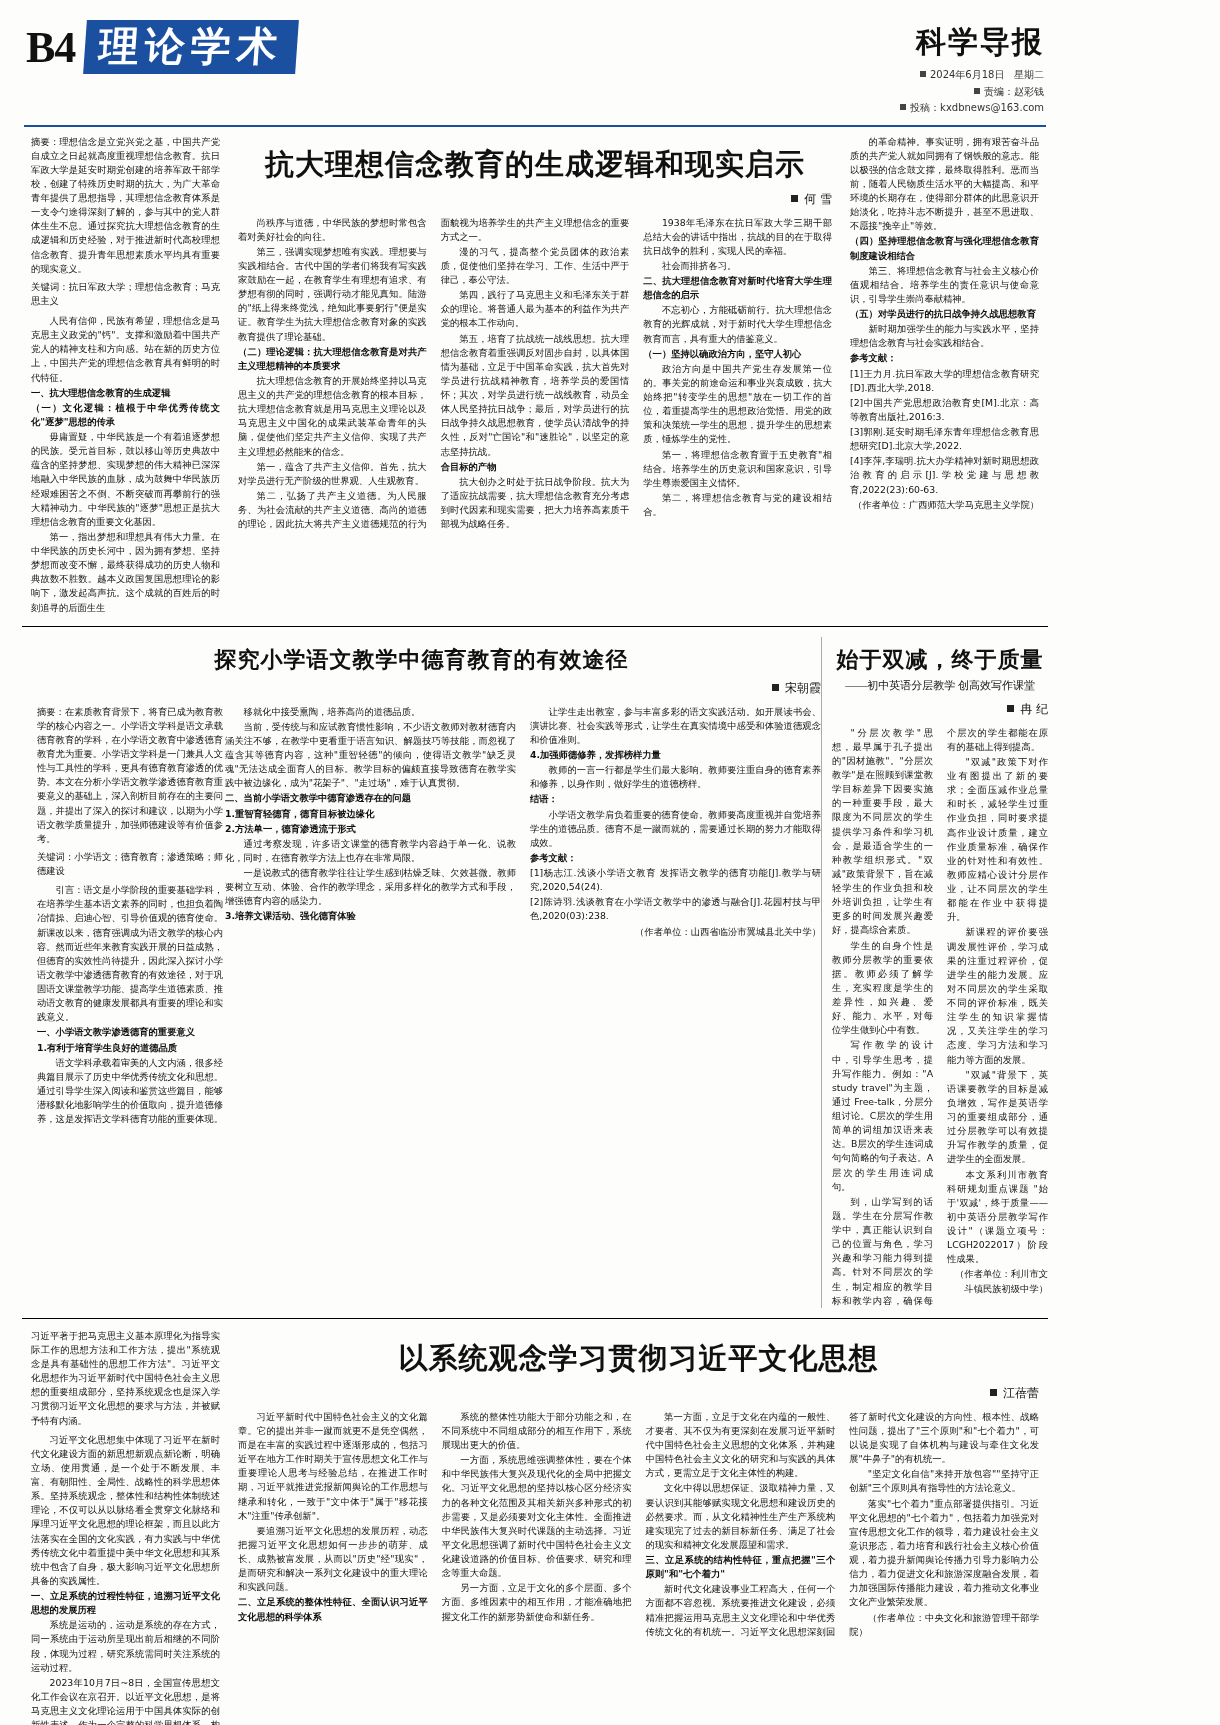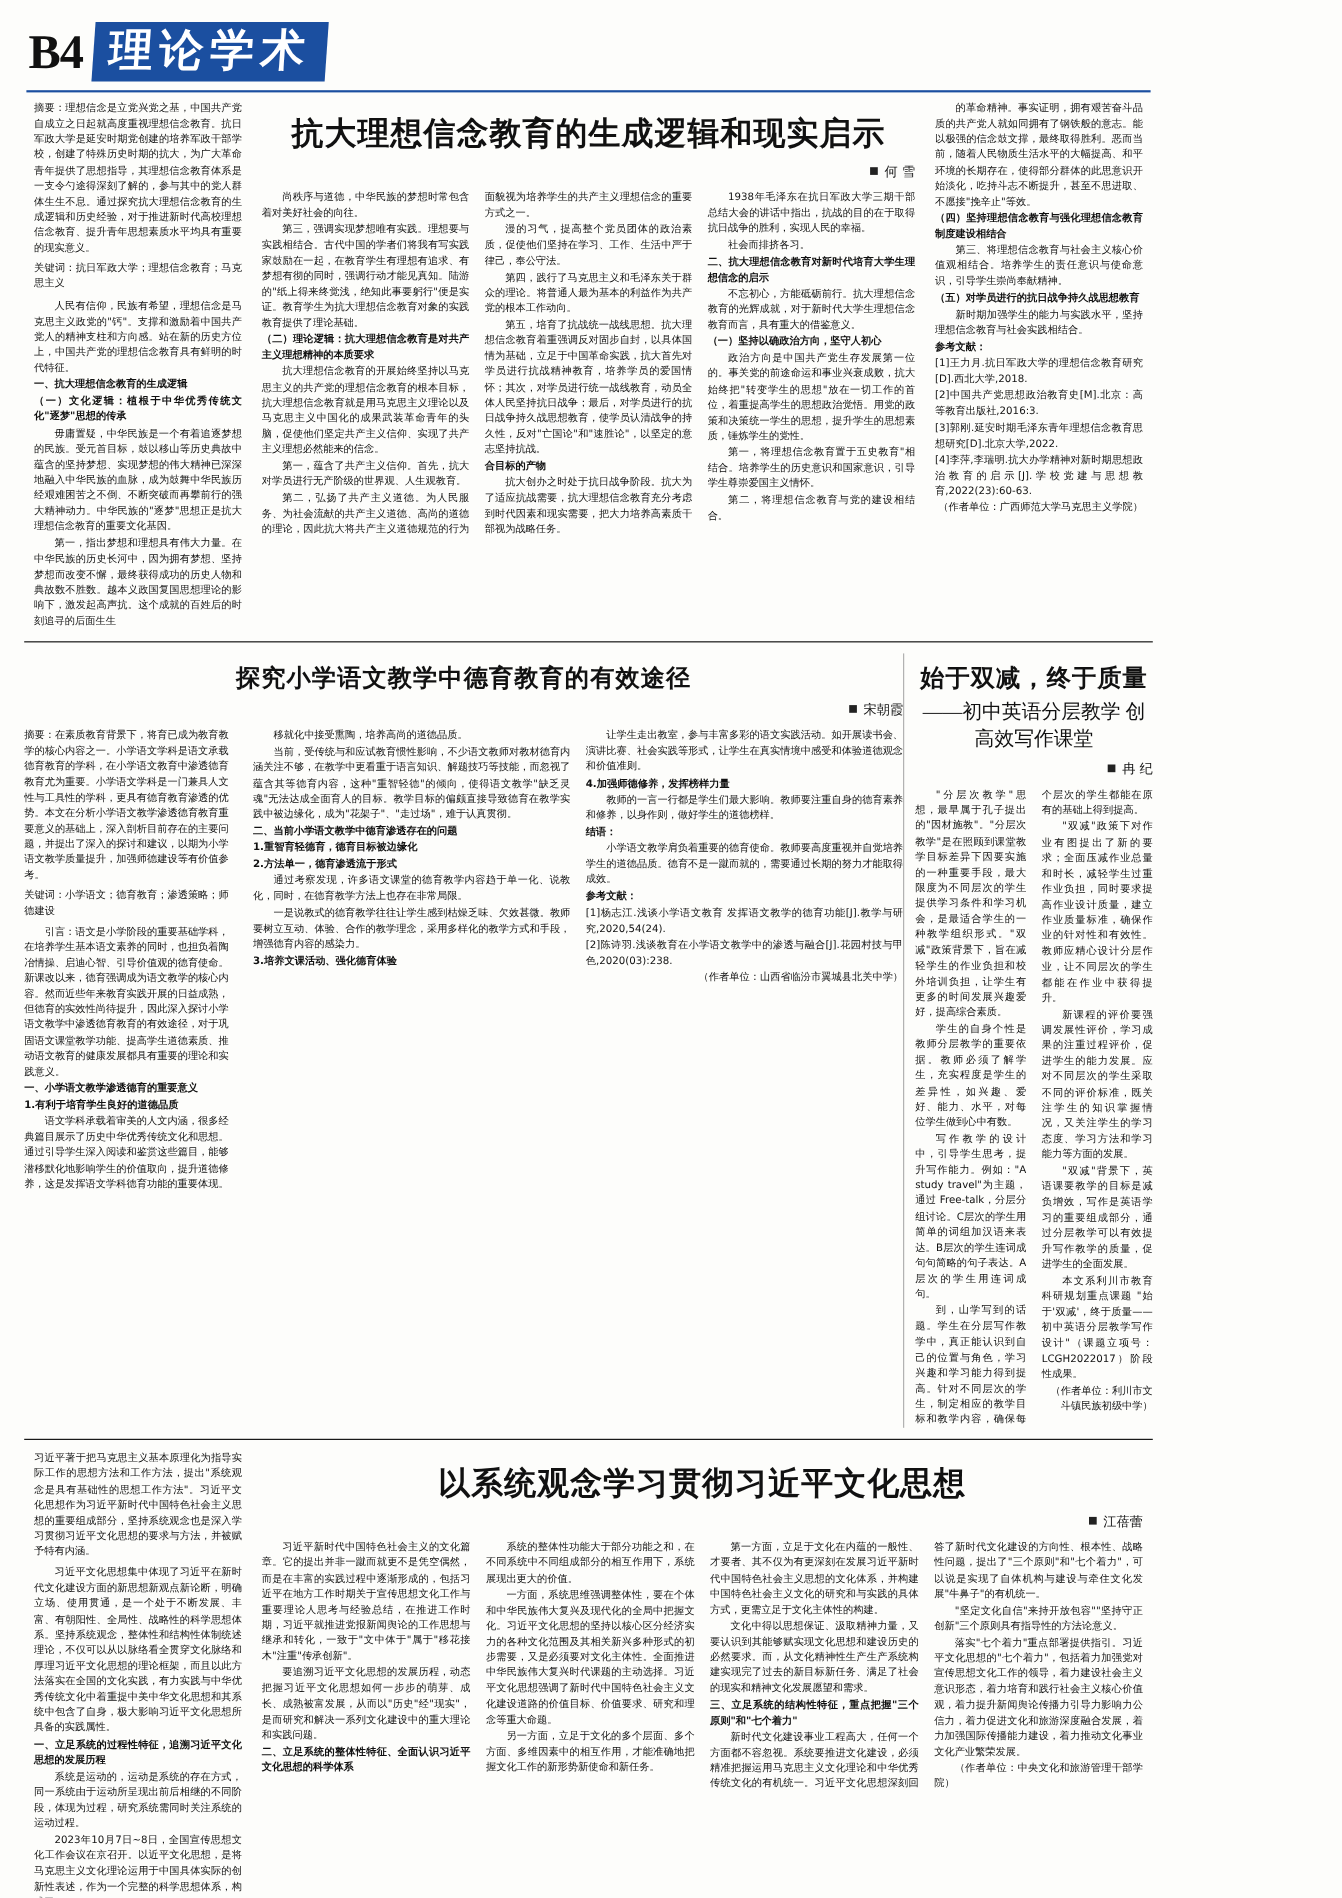--- a/index.html
+++ b/index.html
@@ -30,21 +30,21 @@
   .mast-meta div { white-space:nowrap; }
   .sq { display:inline-block; width:6px; height:6px; background:#444; margin-right:4px; vertical-align:1px; }
   .mast-rule { border-top:2px solid #1b4fa0; margin:4px 2px 0 2px; }
 
   
   .headline { text-align:center; font-family:"Liberation Serif",serif; font-weight:bold; }
   .h-main { font-size:29px; letter-spacing:1px; margin:10px 0 6px; }
   .h-mid  { font-size:22px; letter-spacing:1px; margin:8px 0 5px; }
   .byline { text-align:right; font-size:12px; margin-bottom:8px; }
   .byline .mk { display:inline-block; width:7px; height:7px; background:#222; margin-right:6px; vertical-align:1px; }
-  .subhead { text-align:center; font-size:18px; margin:-2px 0 8px; font-family:"Liberation Serif",serif;}
+  .subhead { text-align:center; font-size:11px; margin:-2px 0 8px; font-family:"Liberation Serif",serif;}
 
   .cols { column-gap:14px; font-size:9.3px; line-height:1.52; text-align:justify; }
   .cols p { margin:0 0 1px 0; text-indent:2em; }
   .cols p.noind { text-indent:0; }
   .cols p.b { font-weight:bold; }
   .abstract { font-size:9.3px; line-height:1.52; text-align:justify; }
   .hrule { border-top:1px solid #000; margin:10px 0; }
 
   
   .region { position:relative; }
@@ -63,20 +63,28 @@
 </style>
 </head>
 <body>
 
 <div class="page">
 
   <div class="masthead">
     <div class="mast-left">
       <div class="page-num">B4</div>
       <div class="section-badge">理论学术</div>
+    </div>
+    <div class="mast-right">
+      <div class="paper-name">科学导报</div>
+      <div class="mast-meta">
+        <div><span class="sq"></span><span>2024年6月18日</span>&nbsp;&nbsp;&nbsp;<span>星期二</span></div>
+        <div><span class="sq"></span><span>责编：赵彩钱</span></div>
+        <div><span class="sq"></span><span>投稿：kxdbnews@163.com</span></div>
+      </div>
     </div>
   </div>
   <div class="mast-rule"></div>
 
   <div class="region" style="margin-top:8px;">
     <div class="top-grid">
 
       <div class="col-pad">
         <div class="abstract">摘要：理想信念是立党兴党之基，中国共产党自成立之日起就高度重视理想信念教育。抗日军政大学是延安时期党创建的培养军政干部学校，创建了特殊历史时期的抗大，为广大革命青年提供了思想指导，其理想信念教育体系是一支令勺途得深刻了解的，参与其中的党人群体生生不息。通过探究抗大理想信念教育的生成逻辑和历史经验，对于推进新时代高校理想信念教育、提升青年思想素质水平均具有重要的现实意义。</div>
         <div class="kw" style="margin-top:4px;">关键词：抗日军政大学；理想信念教育；马克思主义</div>
@@ -134,21 +142,21 @@
     </div>
   </div>
 
   <div class="hrule"></div>
 
   <div class="sec2">
 
     <div class="left">
       <div class="headline h-mid">探究小学语文教学中德育教育的有效途径</div>
       <div class="byline"><span class="mk"></span><span>宋朝霞</span></div>
-      <div style="display:grid; grid-template-columns:186px 1fr; gap:22px;">
+      <div style="display:grid; grid-template-columns:186px 1fr; gap:2px;margin-left:15px;">
         <div>
           <div class="abstract">摘要：在素质教育背景下，将育已成为教育教学的核心内容之一。小学语文学科是语文承载德育教育的学科，在小学语文教育中渗透德育教育尤为重要。小学语文学科是一门兼具人文性与工具性的学科，更具有德育教育渗透的优势。本文在分析小学语文教学渗透德育教育重要意义的基础上，深入剖析目前存在的主要问题，并提出了深入的探讨和建议，以期为小学语文教学质量提升，加强师德建设等有价值参考。</div>
           <div class="kw" style="margin-top:4px;">关键词：小学语文；德育教育；渗透策略；师德建设</div>
           <div class="cols" style="column-count:1;margin-top:5px;">
             <p>引言：语文是小学阶段的重要基础学科，在培养学生基本语文素养的同时，也担负着陶冶情操、启迪心智、引导价值观的德育使命。新课改以来，德育强调成为语文教学的核心内容。然而近些年来教育实践开展的日益成熟，但德育的实效性尚待提升，因此深入探讨小学语文教学中渗透德育教育的有效途径，对于巩固语文课堂教学功能、提高学生道德素质、推动语文教育的健康发展都具有重要的理论和实践意义。</p>
             <p class="b noind">一、小学语文教学渗透德育的重要意义</p>
             <p class="b noind">1.有利于培育学生良好的道德品质</p>
             <p>语文学科承载着审美的人文内涵，很多经典篇目展示了历史中华优秀传统文化和思想。通过引导学生深入阅读和鉴赏这些篇目，能够潜移默化地影响学生的价值取向，提升道德修养，这是发挥语文学科德育功能的重要体现。</p>
           </div>
         </div>

